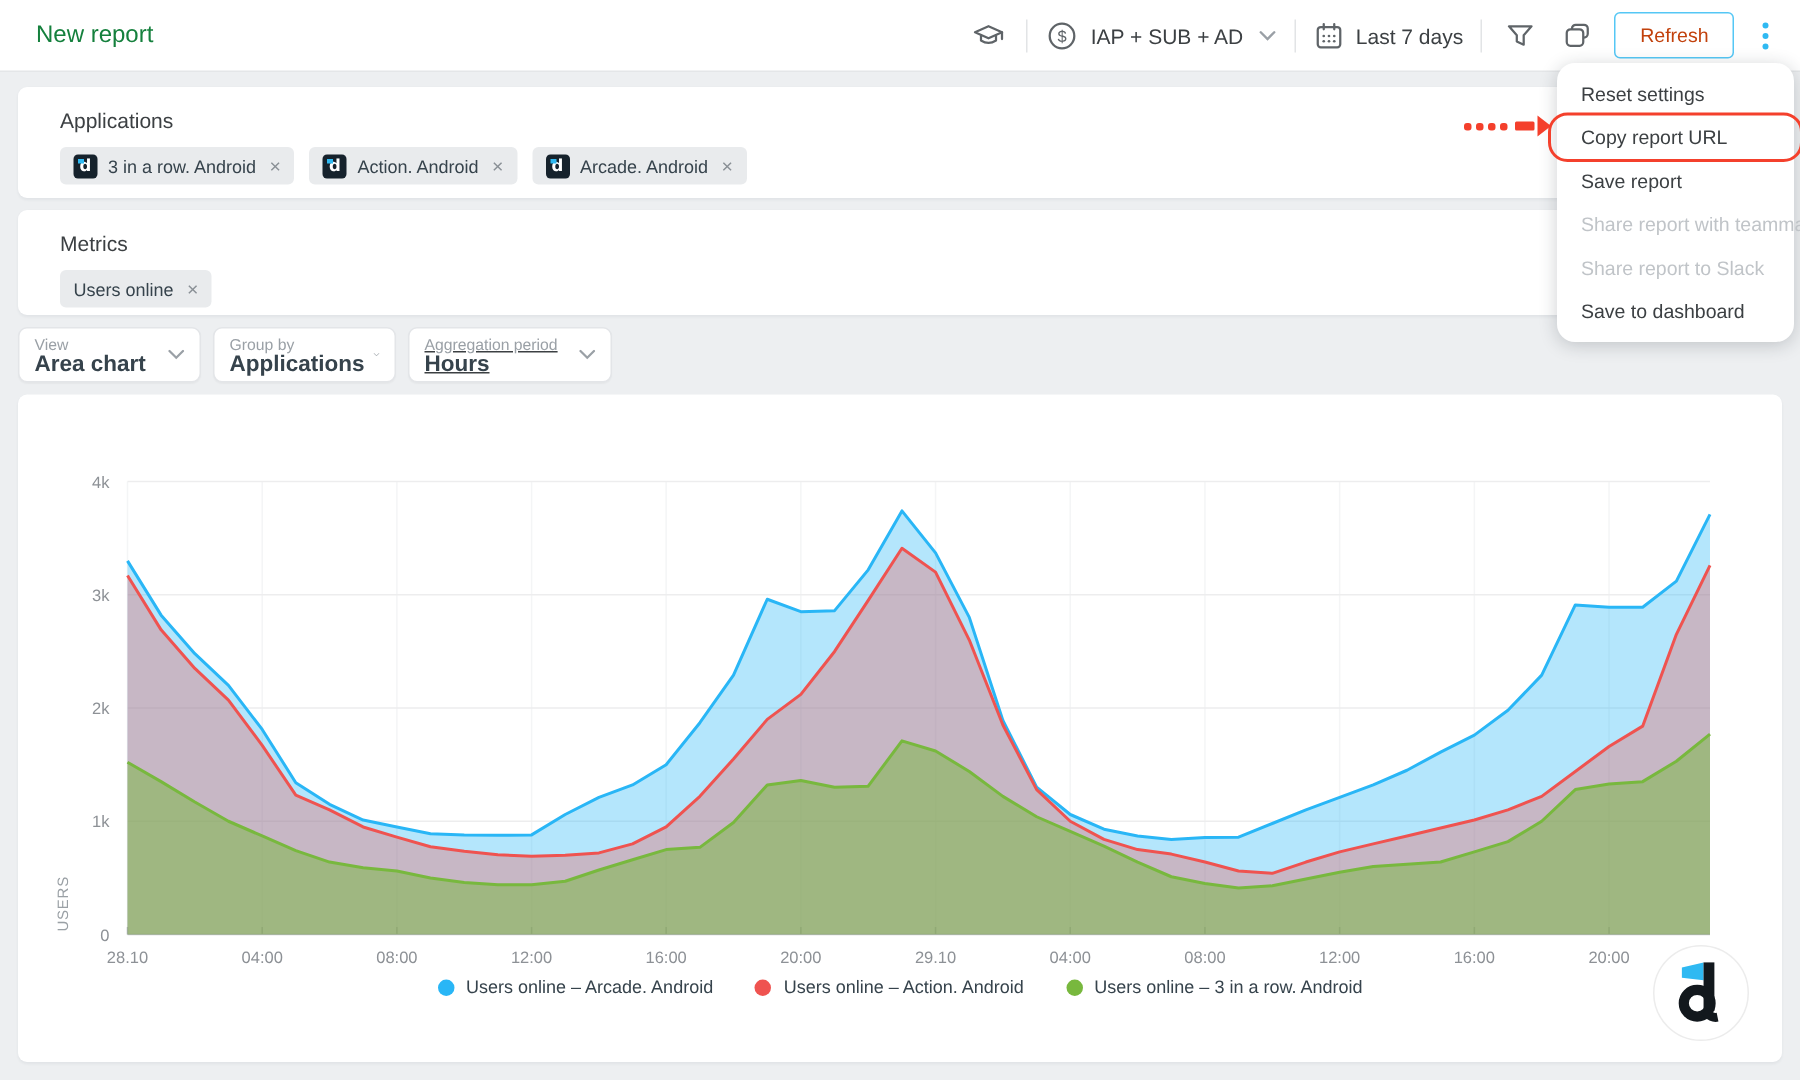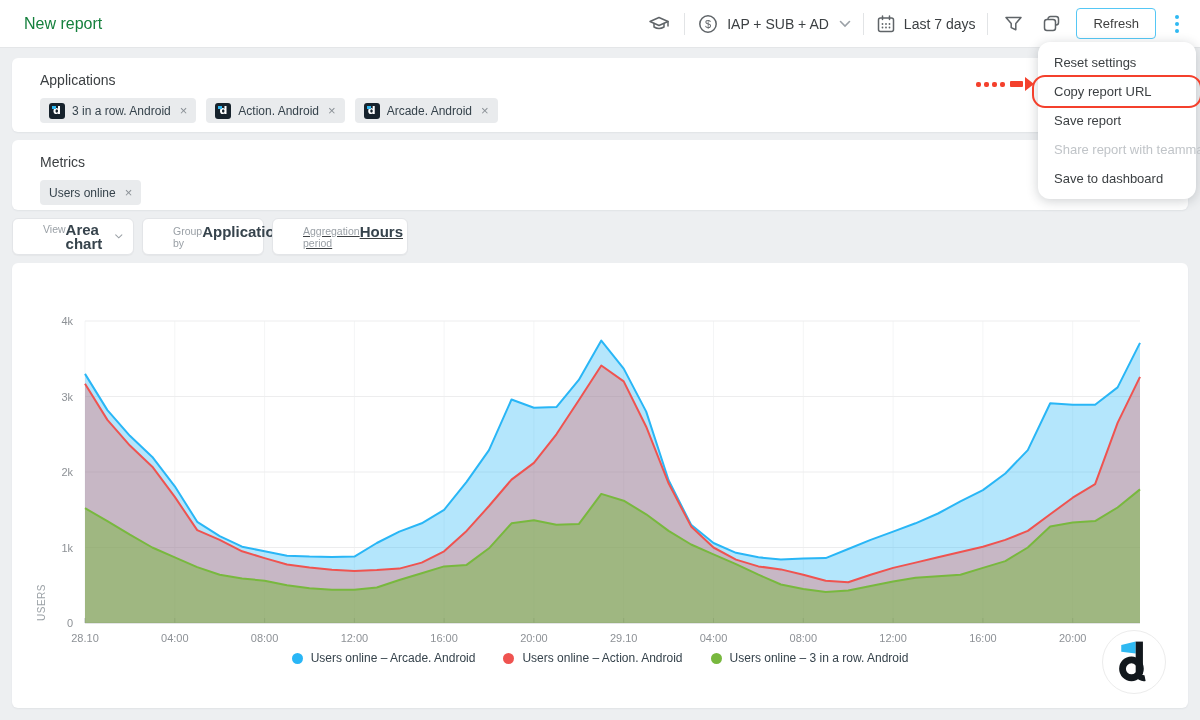--- a/index.html
+++ b/index.html
@@ -9,21 +9,21 @@
 
   
   .topbar { position:absolute; top:0; left:0; width:1200px; height:48px; background:#fff;
             border-bottom:1px solid #e4e6e8; display:flex; align-items:center; justify-content:space-between; padding:0 14px 0 24px; }
   .page-title { font-size:16px; color:#15803d; }
   .topbar-right { display:flex; align-items:center; gap:12px; }
   .icon-btn { display:flex; align-items:center; justify-content:center; width:26px; height:26px; cursor:pointer; }
   .vsep { width:1px; height:22px; background:#e2e4e6; }
   .rev-filter, .date-filter { display:flex; align-items:center; gap:8px; font-size:14px; color:#3c4043; cursor:pointer; }
   .chev { margin-left:2px; }
-  .refresh-btn { border:1px solid #55c7f5; color:#404040; background:#fff; font-size:13px;
+  .refresh-btn { border:1px solid #55c7f5; color:#c2410c; background:#fff; font-size:13px;
                  border-radius:4px; padding:7px 16px; font-family:inherit; cursor:pointer; }
   .kebab { display:flex; flex-direction:column; gap:3px; align-items:center; width:18px; cursor:pointer; padding:2px 0;}
   .kebab i { width:4px; height:4px; border-radius:50%; background:#2fb9f2; }
 
   
   .card { position:absolute; left:12px; width:1176px; background:#fff; border-radius:6px;
           box-shadow:0 1px 2px rgba(40,50,60,.06); }
   .card-label { font-size:14px; color:#3c4043; }
   .apps-card { top:58px; height:74px; padding:14px 28px; }
   .metrics-card { top:140px; height:70px; padding:14px 28px; }
@@ -33,21 +33,21 @@
   .chip .x { color:#8a9096; font-size:13px; cursor:pointer; padding-left:2px; }
   .applogo { position:relative; width:16px; height:16px; background:#16222c; border-radius:3px;
              display:flex; align-items:center; justify-content:center; }
   .applogo b { color:#fff; font-size:11px; font-weight:bold; font-family:"DejaVu Sans", sans-serif; line-height:1; margin-top:-1px;}
   .applogo i { position:absolute; left:3px; top:3px; width:4px; height:3px; background:#2fb9f2; }
 
   
   .controls { position:absolute; left:12px; top:218px; display:flex; gap:8px; }
   .select { background:#fff; border:1px solid #e3e5e8; border-radius:6px; height:37px; padding:4px 10px;
             display:flex; align-items:center; gap:6px; cursor:pointer; box-shadow:0 1px 1px rgba(40,50,60,.04);}
-  .select .txt { display:flex; flex-direction:row;margin-left:20px; }
+  .select .txt { display:flex; flex-direction:column; }
   .select .lbl { font-size:10.5px; color:#9aa0a6; line-height:12px; }
   .select .val { font-size:15px; color:#36434c; font-weight:bold; line-height:14px; }
   .sel-view { width:122px; } .sel-group { width:122px; } .sel-aggr { width:136px;text-decoration:underline; }
   .select svg { margin-left:auto; }
 
   
   .chart-card { top:263px; height:445px; }
   .tabs { display:flex; gap:13px; padding:13px 0 0 21px; }
   .tab { font-size:13px; color:#5f6468; cursor:pointer; }
   #chart-svg { position:absolute; left:0; top:44px; }
@@ -285,20 +285,21 @@
         <path d="M23 39 q5 6 10 5" stroke="#12181d" stroke-width="7" fill="none"></path>
       </svg>
     </div>
   </div>
 
   <div class="menu">
     <div class="menu-item">Reset settings</div>
     <div class="menu-item highlight">Copy report URL</div>
     <div class="menu-item">Save report</div>
     <div class="menu-item disabled">Share report with teammates</div>
+    <div class="menu-item disabled">Share report to Slack</div>
     <div class="menu-item">Save to dashboard</div>
   </div>
 
   <div class="annotation">
     <i></i>
       <i></i>
       <i></i>
       <i></i>
       <span class="shaft"></span>
       <span class="head"></span>

